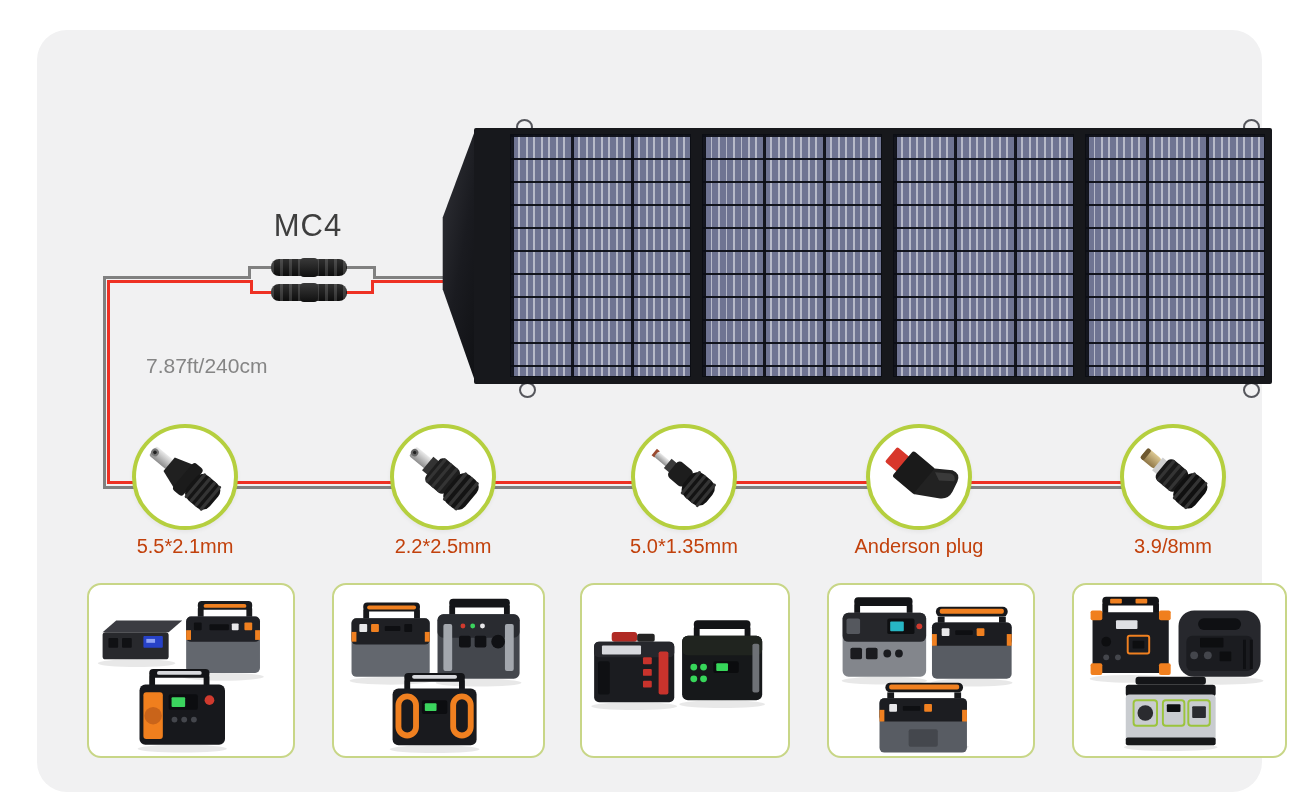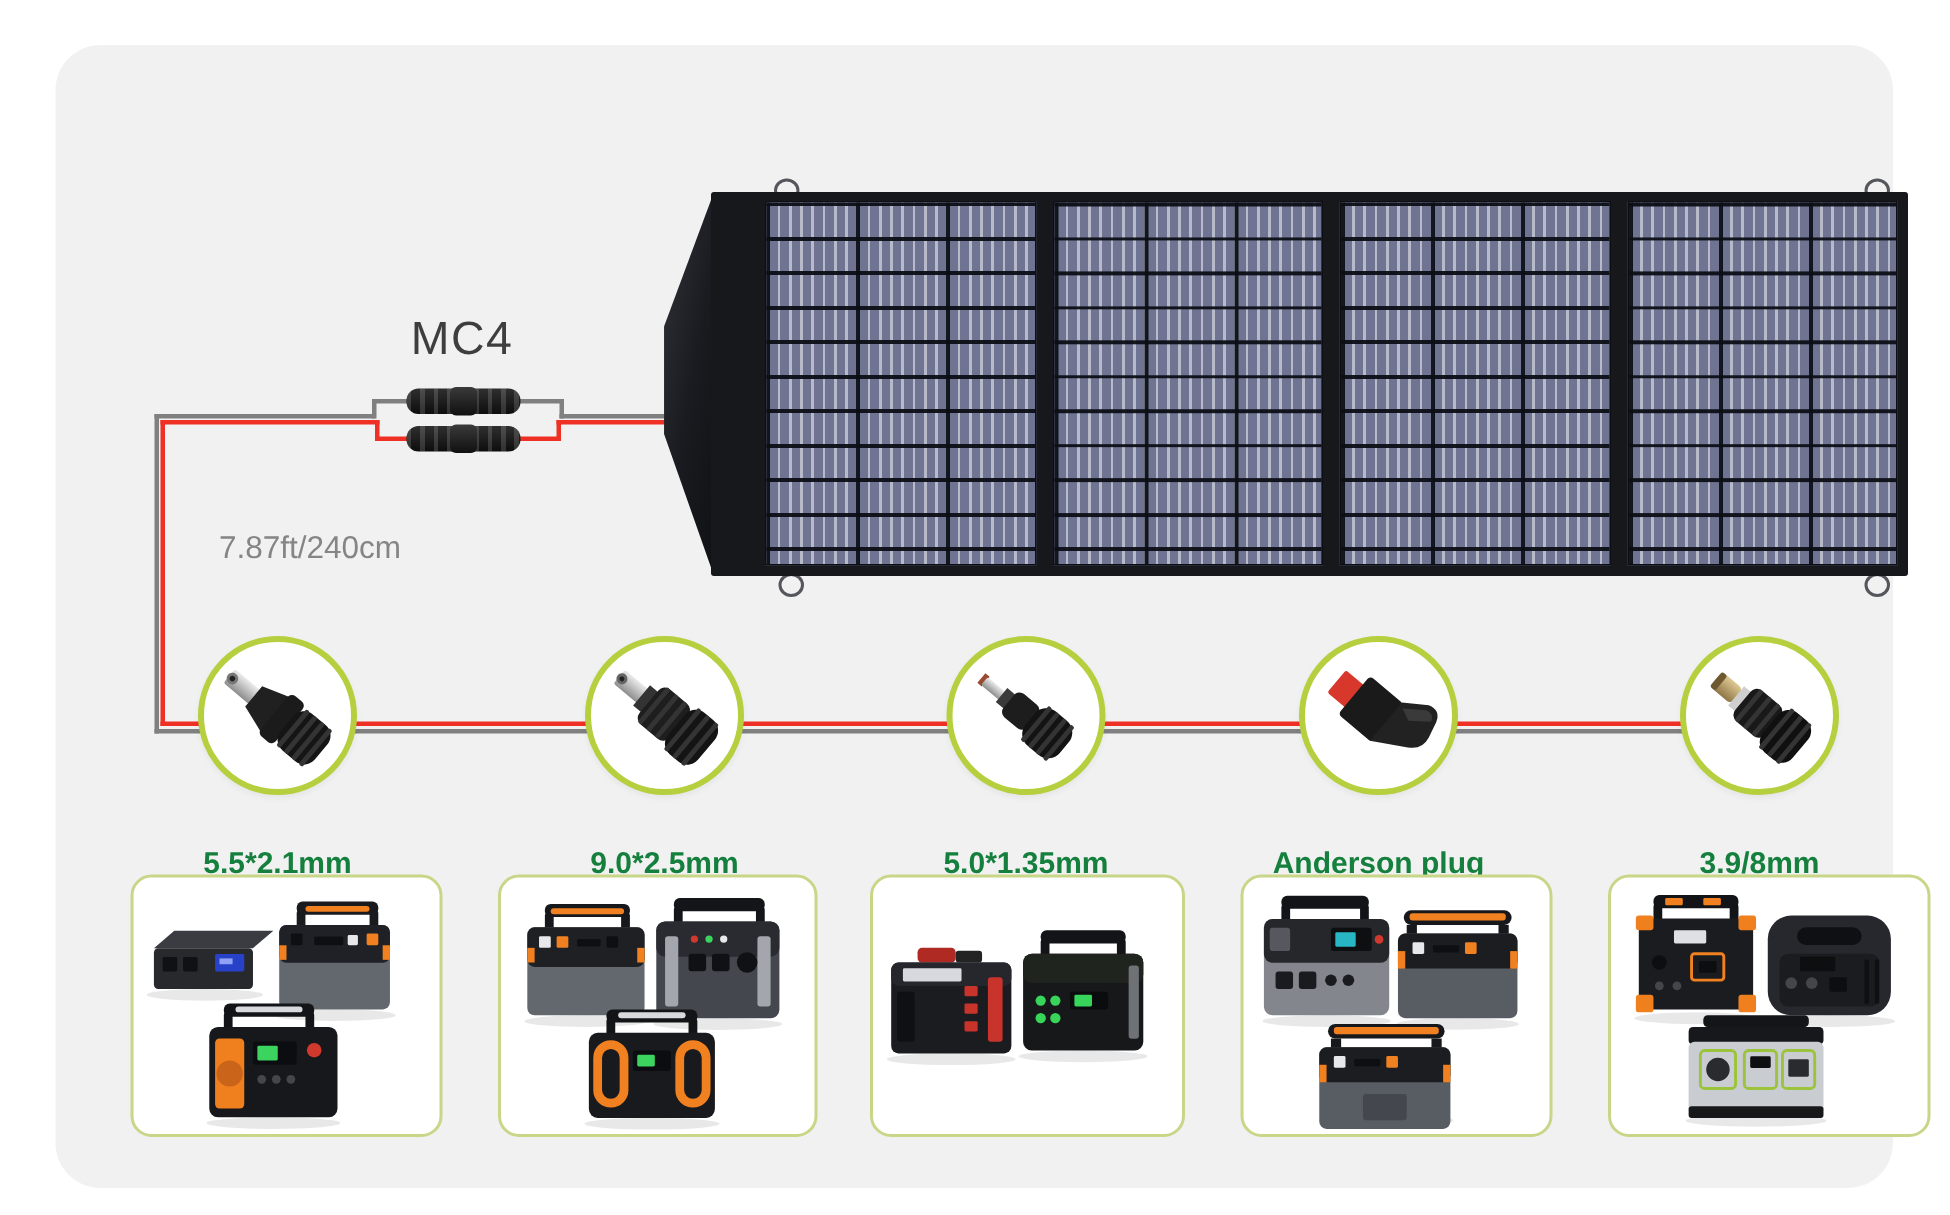--- a/index.html
+++ b/index.html
@@ -36,22 +36,22 @@
        background:linear-gradient(180deg,#2f2f2f,#0d0d0d);}
   .mc4::before{content:'';position:absolute;inset:0;border-radius:8px;
        background:repeating-linear-gradient(90deg,rgba(255,255,255,.15) 0 3px,transparent 3px 9px);}
   .mc4::after{content:'';position:absolute;left:29px;top:-1px;width:18px;height:19px;
        border-radius:4px;background:linear-gradient(180deg,#3a3a3a,#101010);}
 
   
   .mc4-label{position:absolute;left:196px;top:178px;width:150px;text-align:center;
        font-size:31px;color:#3e3e3e;letter-spacing:1px;}
   .len-label{position:absolute;left:78px;top:324px;font-size:21px;color:#858585;margin-left:31px;}
-  .conn-label{position:absolute;top:535px;width:180px;text-align:center;
-       font-size:20px;color:#15803d;font-weight:bold;}
+  .conn-label{position:absolute;top:505px;width:180px;text-align:center;
+       font-size:20px;color:#c2410c;}
 
   
   .ring{position:absolute;top:394px;width:106px;height:106px;border-radius:50%;
         background:#ffffff;border:4px solid var(--ring-green,#b5cf3f);box-sizing:border-box;
         box-shadow:0 2px 4px rgba(0,0,0,.05);}
   .ring svg{position:absolute;inset:0;}
 
   
   .pbox{position:absolute;top:553px;height:175px;background:#ffffff;
         border:2px solid var(--box-border,#c8d687);border-radius:14px;box-sizing:border-box;
@@ -220,21 +220,21 @@
           <rect x="57" y="38" width="3.5" height="29" rx="1.5" fill="#343434"></rect>
    <rect x="63" y="34" width="28" height="37" rx="10" fill="#101010"></rect>
           <rect x="67" y="34" width="3.5" height="37" rx="1.5" fill="#343434"></rect>
           <rect x="75" y="34" width="3.5" height="37" rx="1.5" fill="#343434"></rect>
           <rect x="83" y="34" width="3.5" height="37" rx="1.5" fill="#343434"></rect>
         </g>
       </svg>
     </div>
 
   <div class="conn-label" style="left:58px">5.5*2.1mm</div>
-  <div class="conn-label" style="left:316px">9.0*2.5mm</div>
+  <div class="conn-label" style="left:316px">2.2*2.5mm</div>
   <div class="conn-label" style="left:557px">5.0*1.35mm</div>
   <div class="conn-label" style="left:792px">Anderson plug</div>
   <div class="conn-label" style="left:1046px">3.9/8mm</div>
 
   <div class="pbox" style="left:50px;width:208px"><svg viewBox="0 0 210 175">
         <ellipse cx="49" cy="80" rx="40" ry="4" fill="rgba(0,0,0,.09)"></ellipse>
         <ellipse cx="138" cy="94" rx="42" ry="4" fill="rgba(0,0,0,.09)"></ellipse>
         <ellipse cx="96" cy="168" rx="46" ry="4" fill="rgba(0,0,0,.09)"></ellipse>
         <rect x="14" y="48" width="68" height="28" fill="#28292d" rx="3"></rect>
         <polygon points="14,48 28,36 96,36 82,48" fill="#3b3c42"></polygon>

